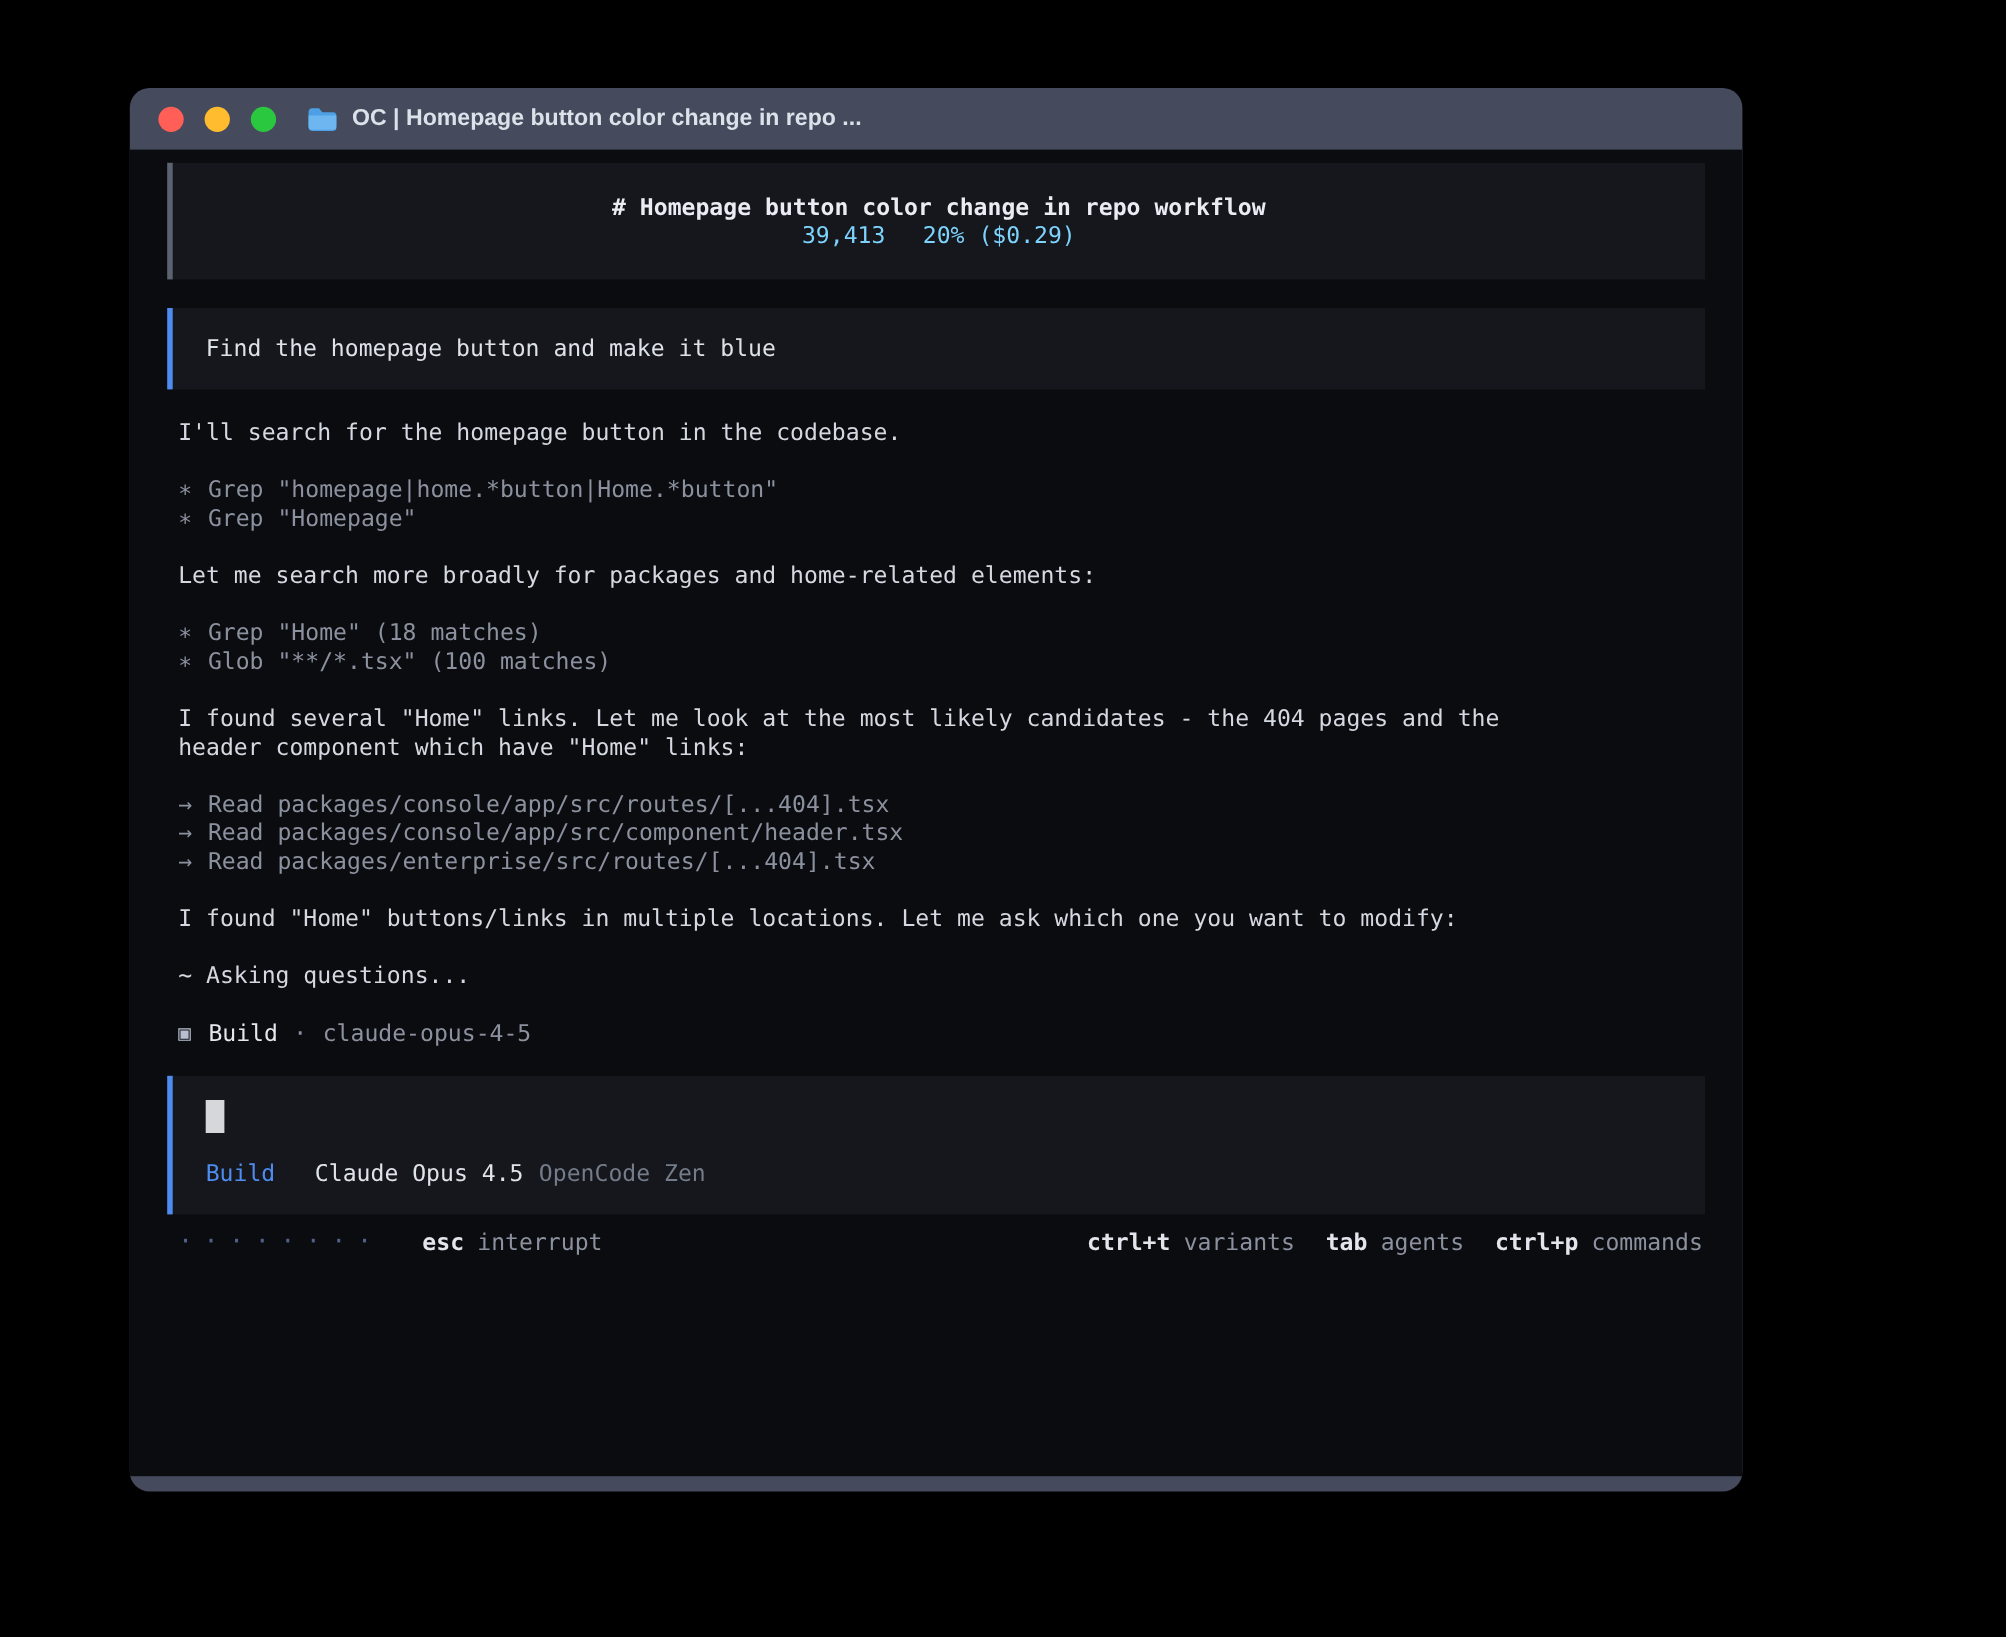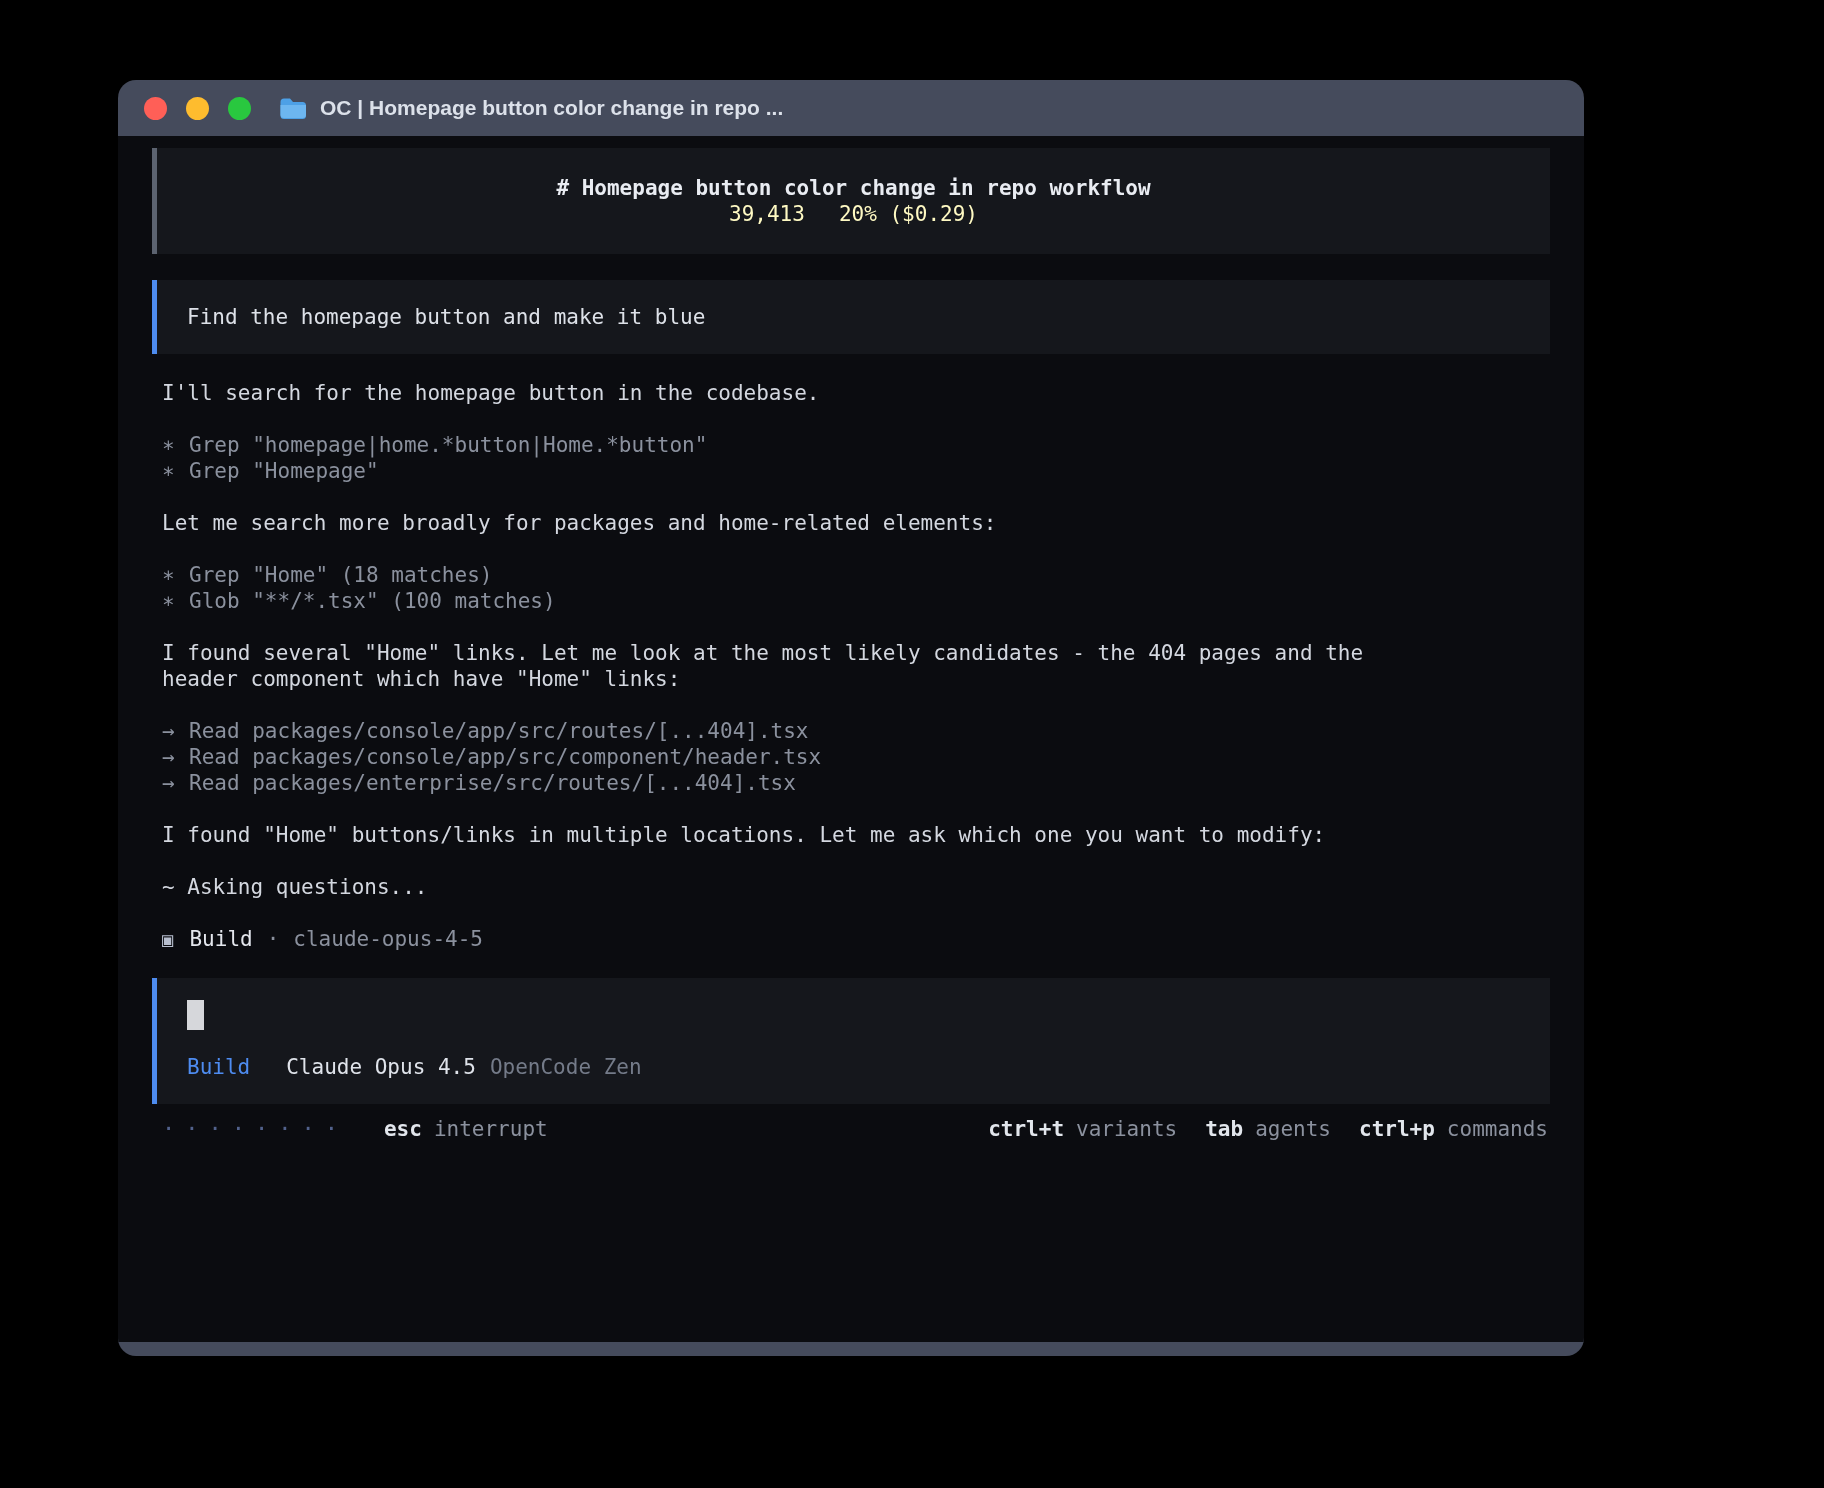--- a/index.html
+++ b/index.html
@@ -47,21 +47,21 @@
     background:#15171c;
     border-left:5px solid #5c6370;
     padding:24px 30px;
   }
   .header-block {
     display:flex; justify-content:space-between; align-items:center;
     padding:27px 34px;
     flex-direction:column;
   }
   .header-title { font-weight:700; color:#e9ecf2; }
-  .header-stats { display:flex; gap:34px; color:#fef9c3;justify-content:flex-end; }
+  .header-stats { display:flex; gap:34px; color:#7dd3fc;justify-content:flex-end; }
 
   .user-block { margin-top:26px; border-left-color:#4e8cf0; color:#dde1e8; }
 
   .body { padding-left:10px; }
   .line { margin:26px 0; max-width:1240px; color:#d4d8e0; }
   .toolgroup { margin:26px 0; color:#8b919e; }
   .tool { display:flex; }
   .tool .sym { width:27px; flex:0 0 27px; }
 
   .agent-line { margin:26px 0; display:flex; align-items:center; }

